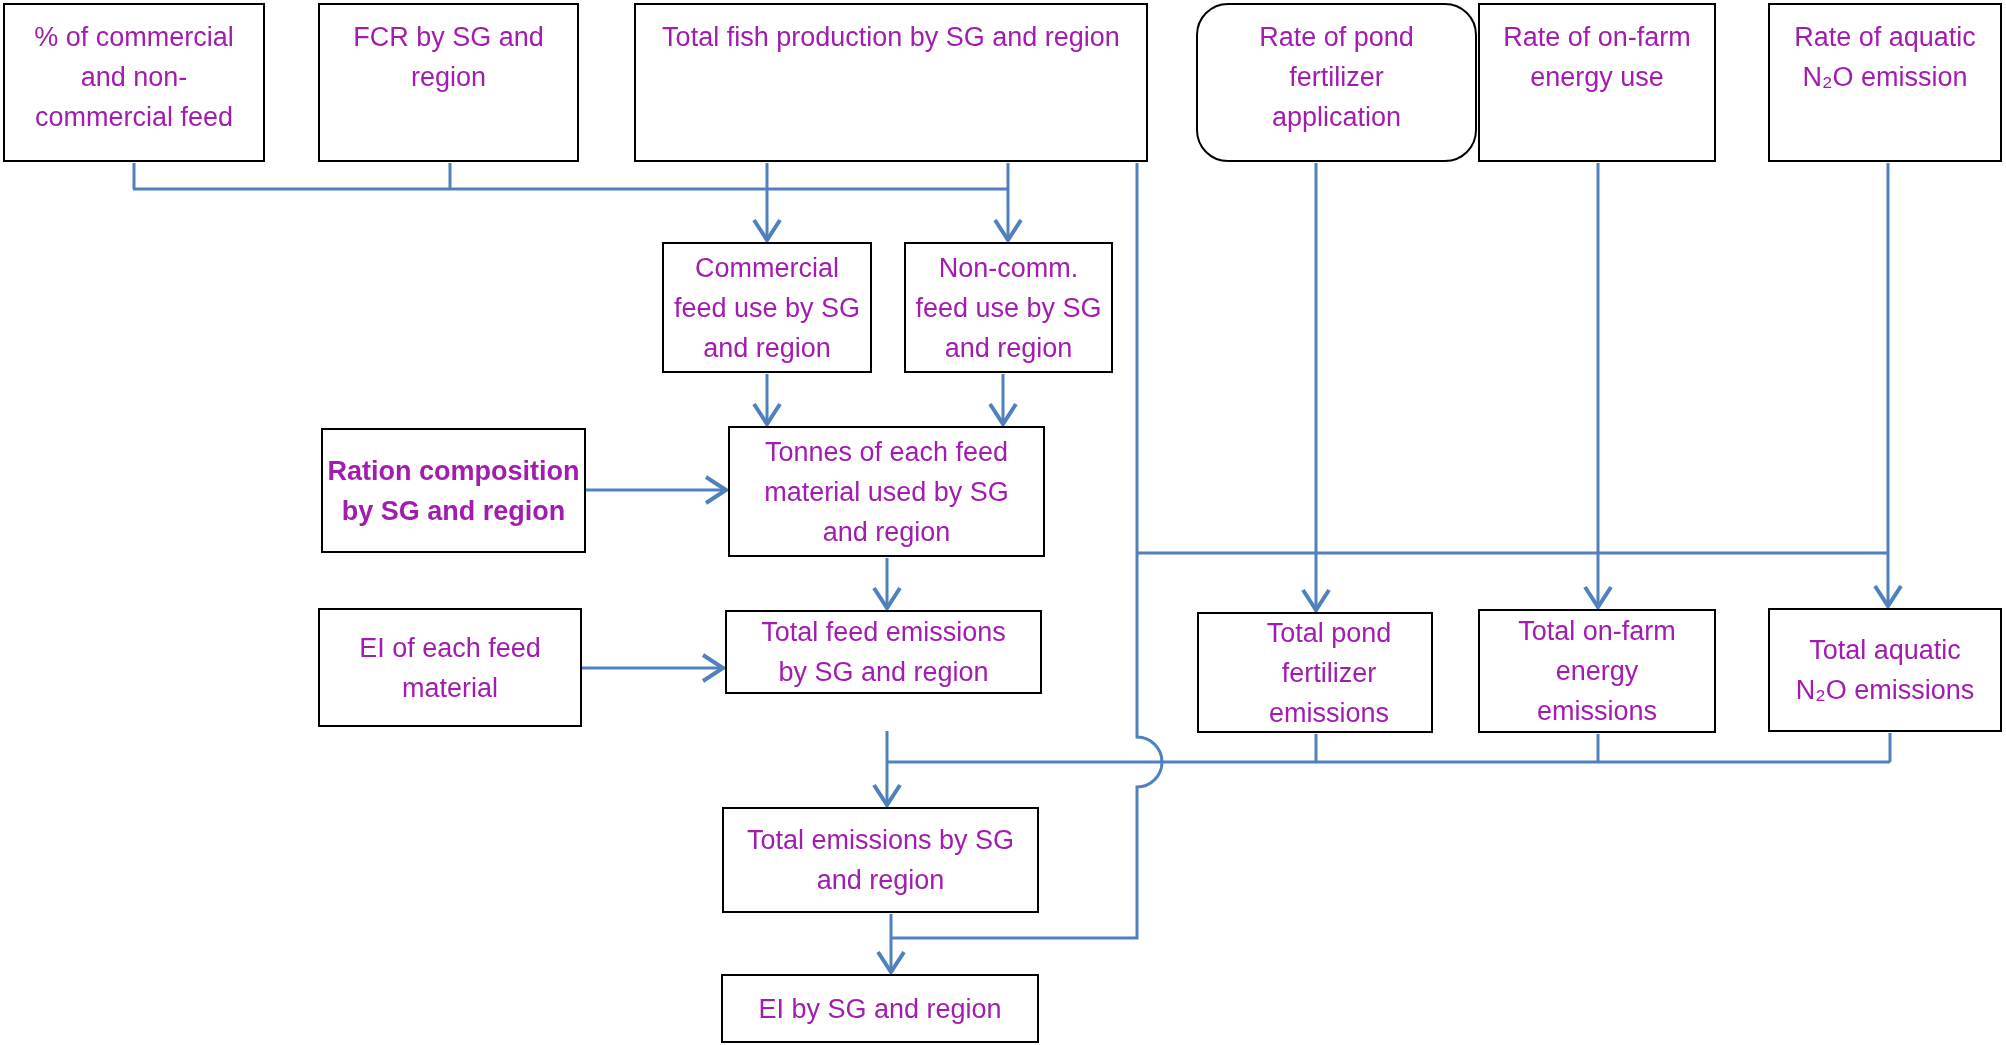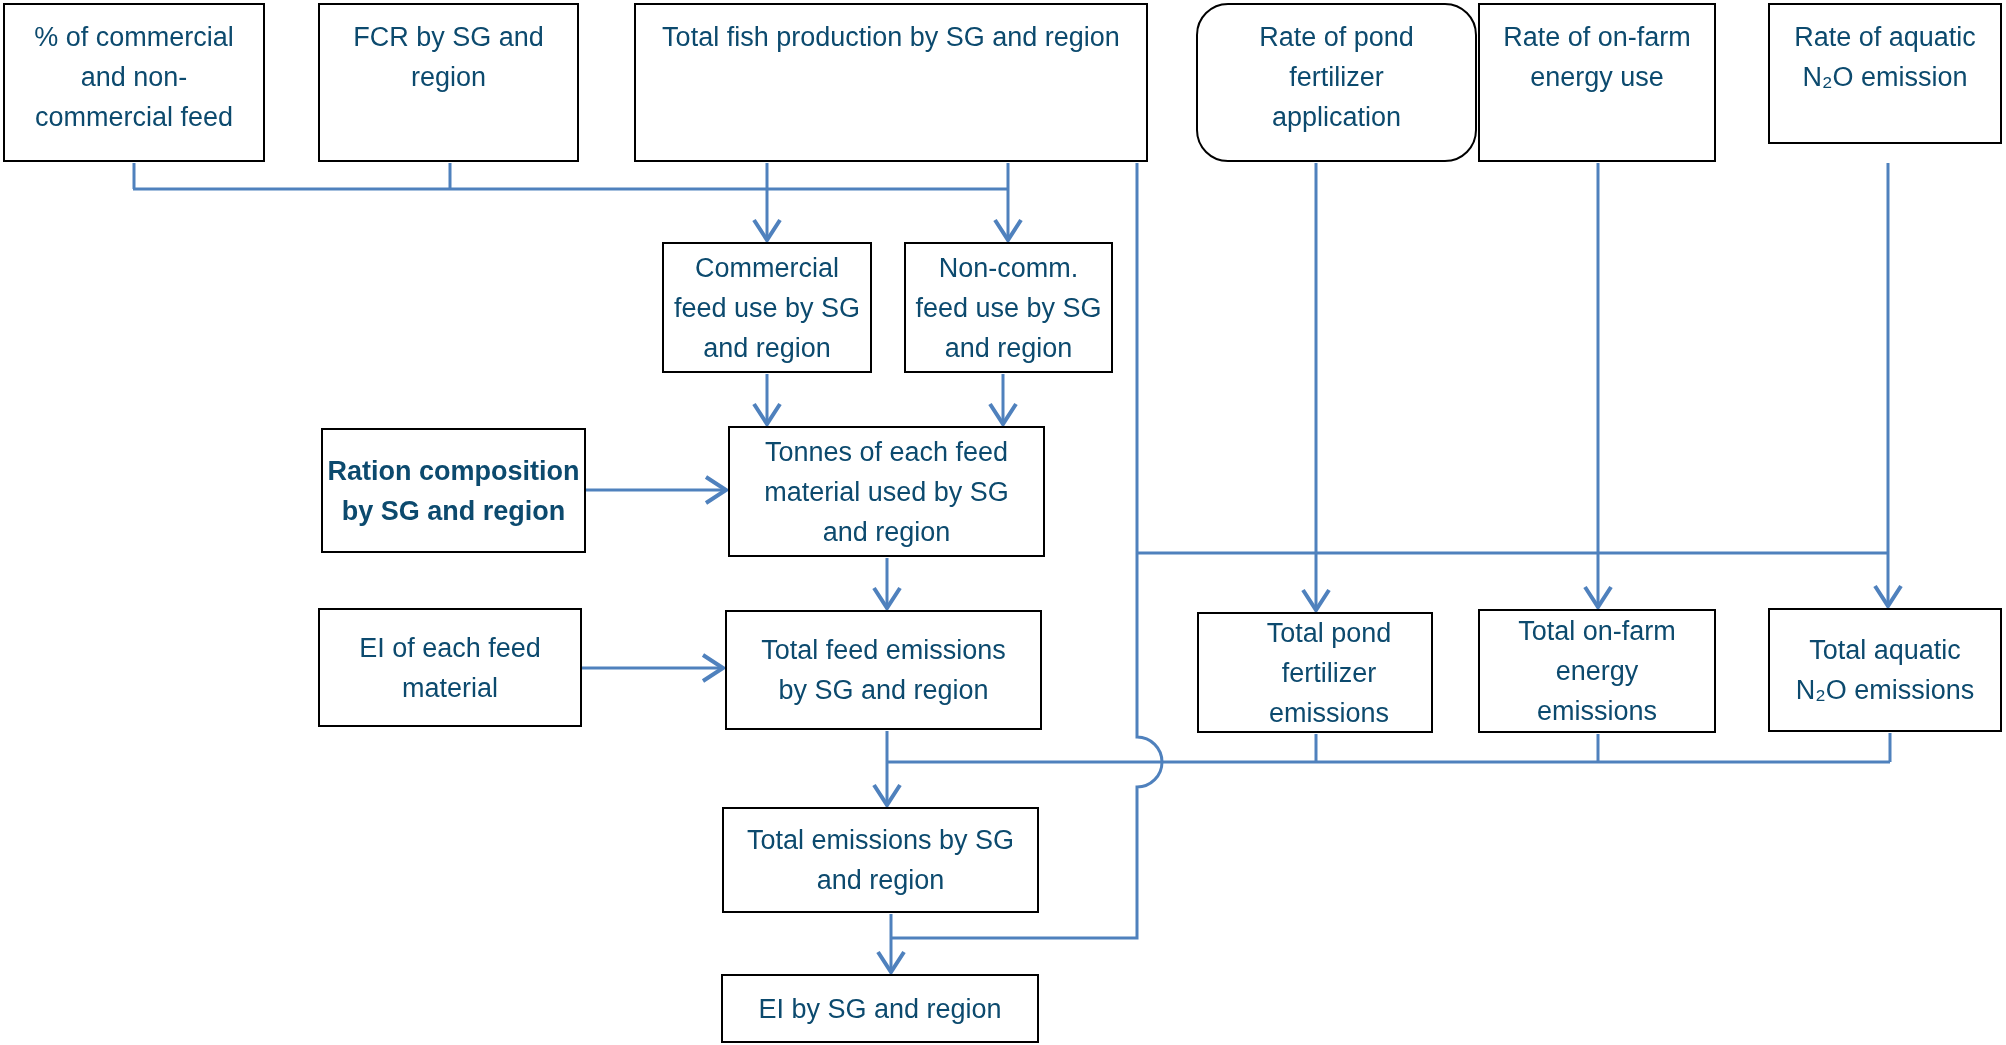--- a/index.html
+++ b/index.html
@@ -6,21 +6,21 @@
     margin: 0;
     padding: 0;
     background: #ffffff;
   }
   #canvas {
     position: relative;
     width: 2006px;
     height: 1045px;
     background: #ffffff;
     font-family: "Liberation Sans", "DejaVu Sans", sans-serif;
-    color: #0c4a6e;
+    color: #a21caf;
     overflow: hidden;
   }
   #connector-layer {
     position: absolute;
     left: 0;
     top: 0;
     width: 2006px;
     height: 1045px;
   }
   .node {
@@ -41,27 +41,27 @@
     align-items: flex-start;
     padding-top: 12px;
     line-height: 40px;
   }
   
   .box-a { left: 3px;    top: 3px;   width: 262px; height: 159px; }
   .box-b { left: 318px;  top: 3px;   width: 261px; height: 159px; }
   .box-c { left: 634px;  top: 3px;   width: 514px; height: 159px; }
   .box-d { left: 1196px; top: 3px;   width: 281px; height: 159px; border-radius: 32px; }
   .box-e { left: 1478px; top: 3px;   width: 238px; height: 159px; }
-  .box-f { left: 1768px; top: 3px;   width: 234px; height: 141px; }
+  .box-f { left: 1768px; top: 3px;   width: 234px; height: 159px; }
   .box-g { left: 662px;  top: 242px; width: 210px; height: 131px; }
   .box-h { left: 898px;  top: 242px; width: 209px; height: 131px; margin-left: 6px; }
   .box-i { left: 321px;  top: 428px; width: 265px; height: 125px; font-weight: bold; }
   .box-j { left: 728px;  top: 426px; width: 317px; height: 131px; }
   .box-k { left: 318px;  top: 608px; width: 264px; height: 119px; }
-  .box-l { left: 725px;  top: 610px; width: 317px; height: 120px; }
+  .box-l { left: 725px;  top: 610px; width: 317px; height: 84px; }
   .box-m { left: 1197px; top: 612px; width: 236px; height: 121px; padding-left: 28px; }
   .box-n { left: 1478px; top: 609px; width: 238px; height: 124px; }
   .box-o { left: 1768px; top: 608px; width: 234px; height: 124px; }
   .box-p { left: 722px;  top: 807px; width: 317px; height: 106px; }
   .box-q { left: 721px;  top: 974px; width: 318px; height: 69px;  }
 
   .connector {
     stroke: #4f81bd;
     stroke-width: 3;
     fill: none;

